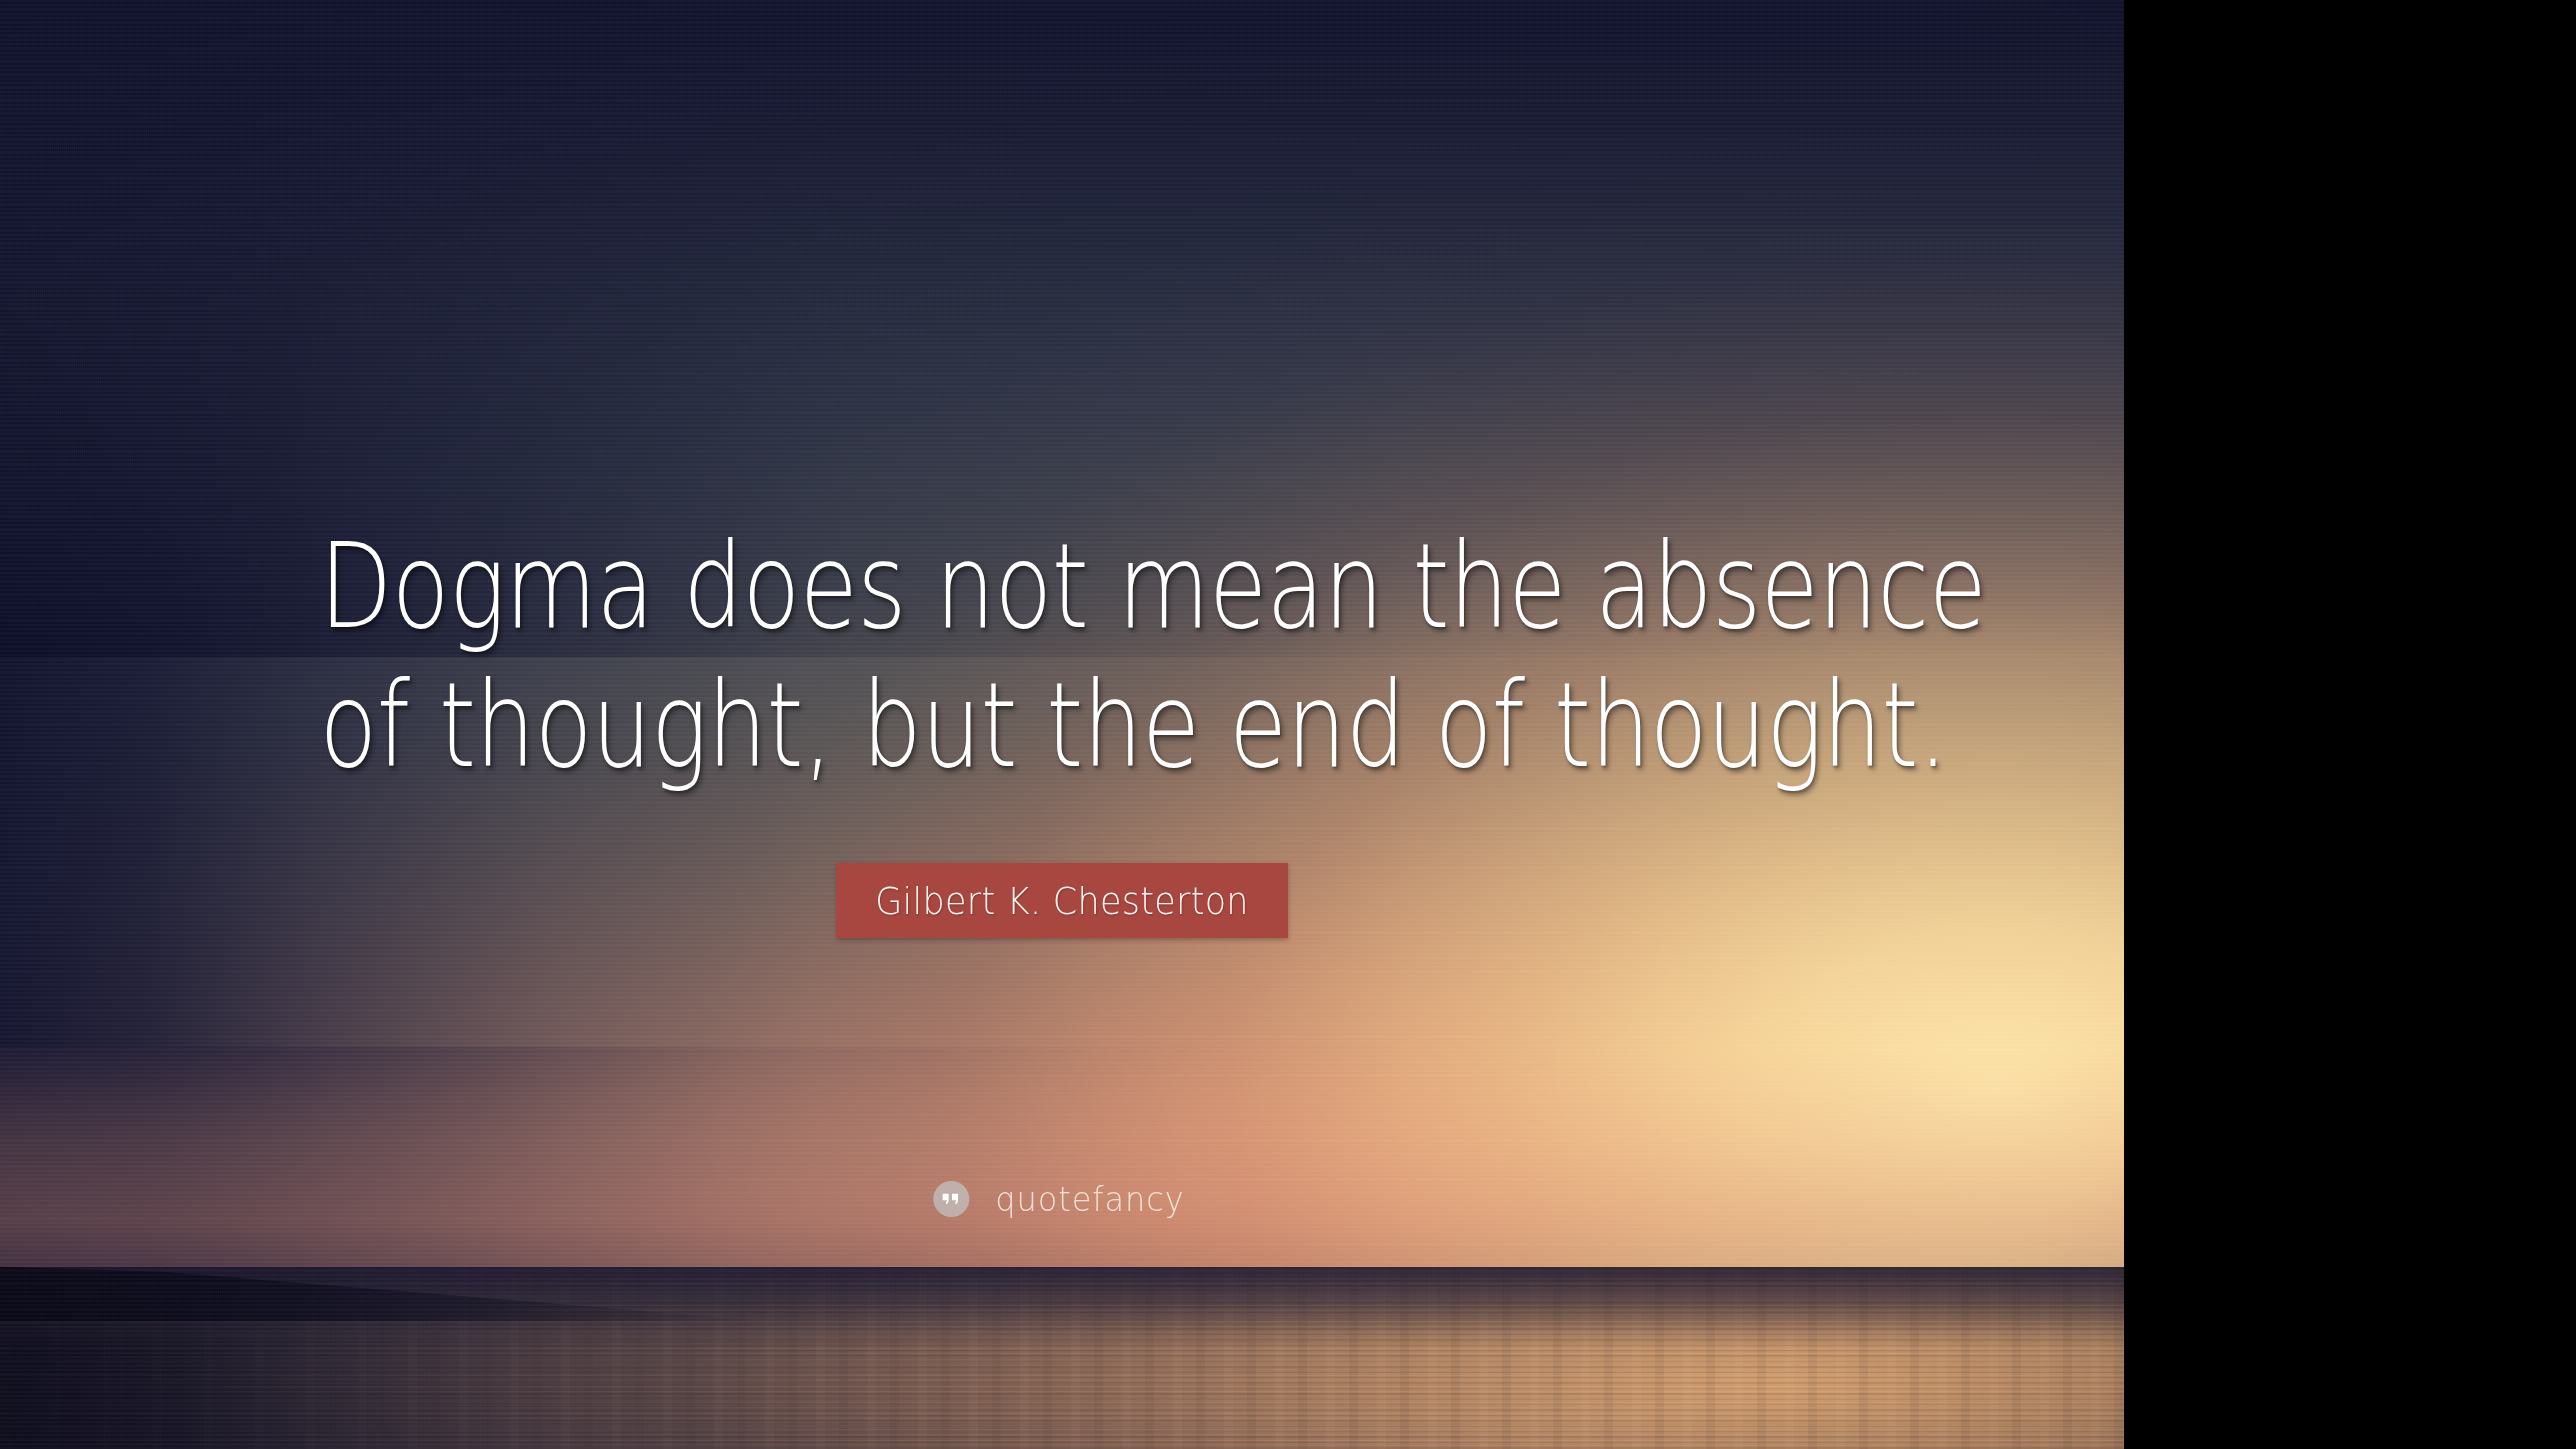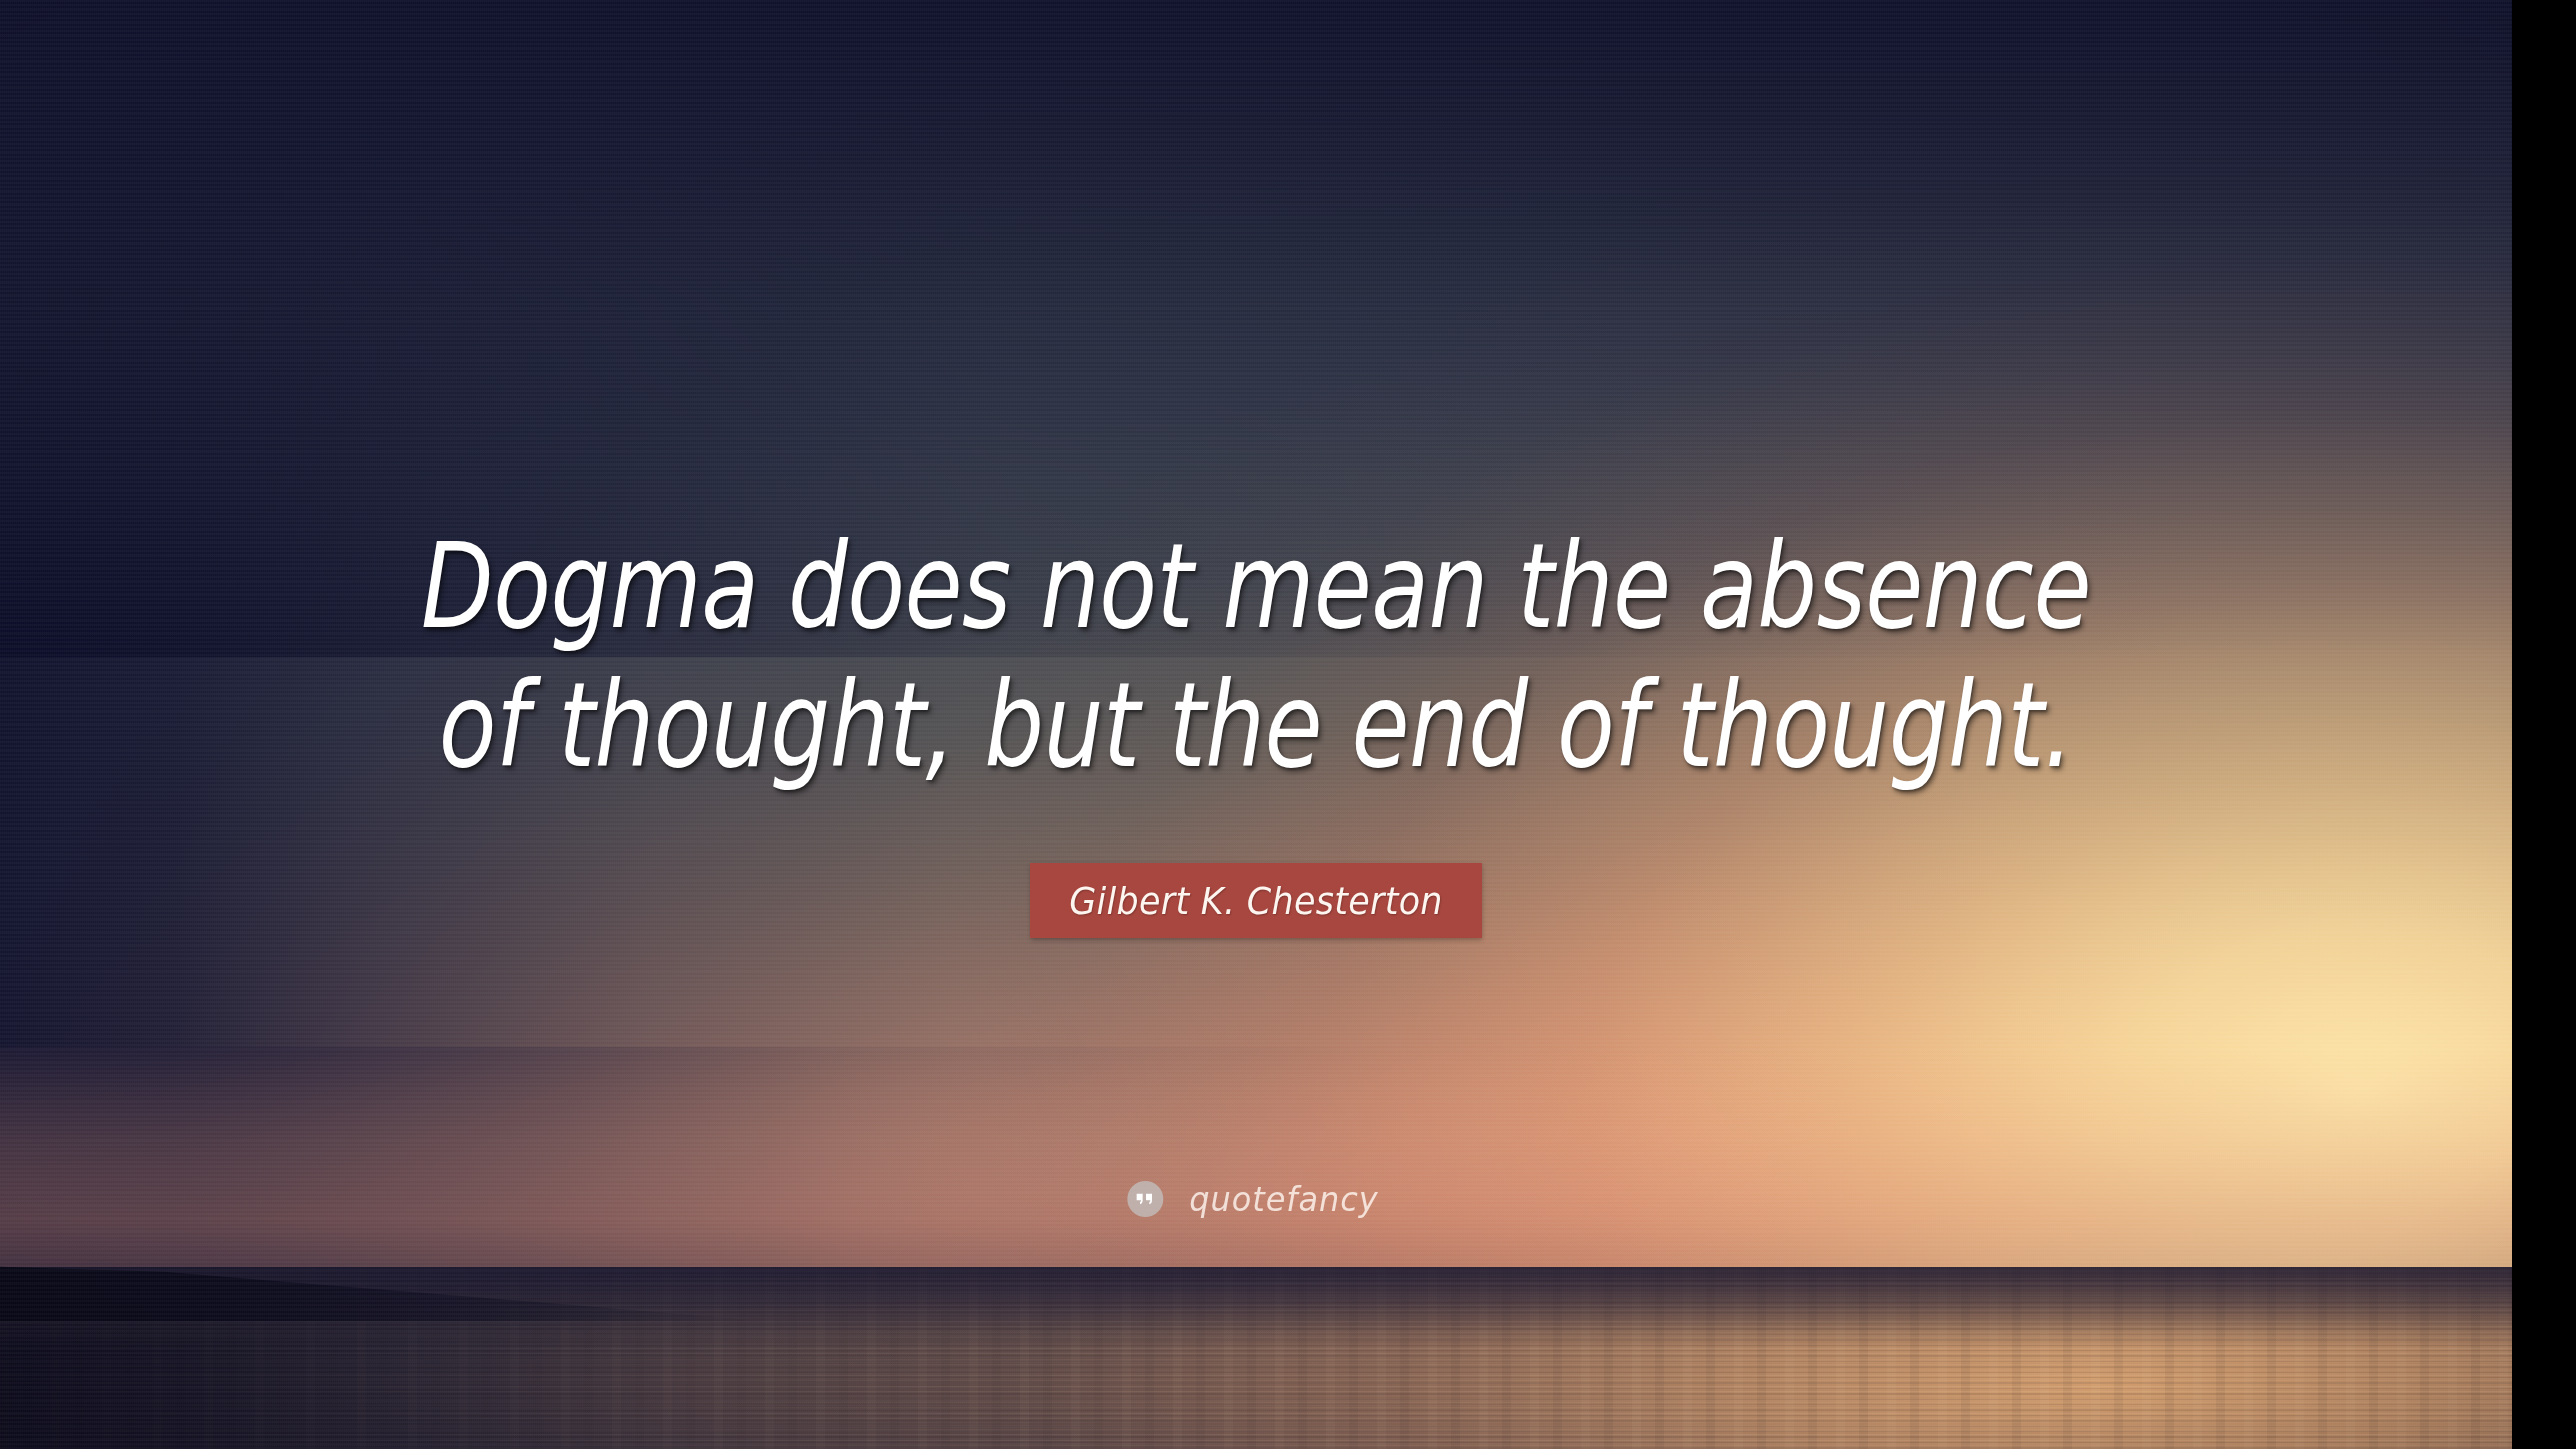--- a/index.html
+++ b/index.html
@@ -4,26 +4,25 @@
 <title>Quote Wallpaper</title>
 <style>
   html, body {
     margin: 0;
     padding: 0;
     background: #000;
   }
 
   #stage {
     position: relative;
-    width: 2512px;
+    width: 2124px;
     height: 1449px;
     overflow: hidden;
     font-family: "Liberation Sans", "DejaVu Sans", sans-serif;
     background: #a16207;
-    font-style: italic;
   }
 
   
 
   .photo {
     position: absolute;
     inset: 0;
     overflow: hidden;
   }
 

